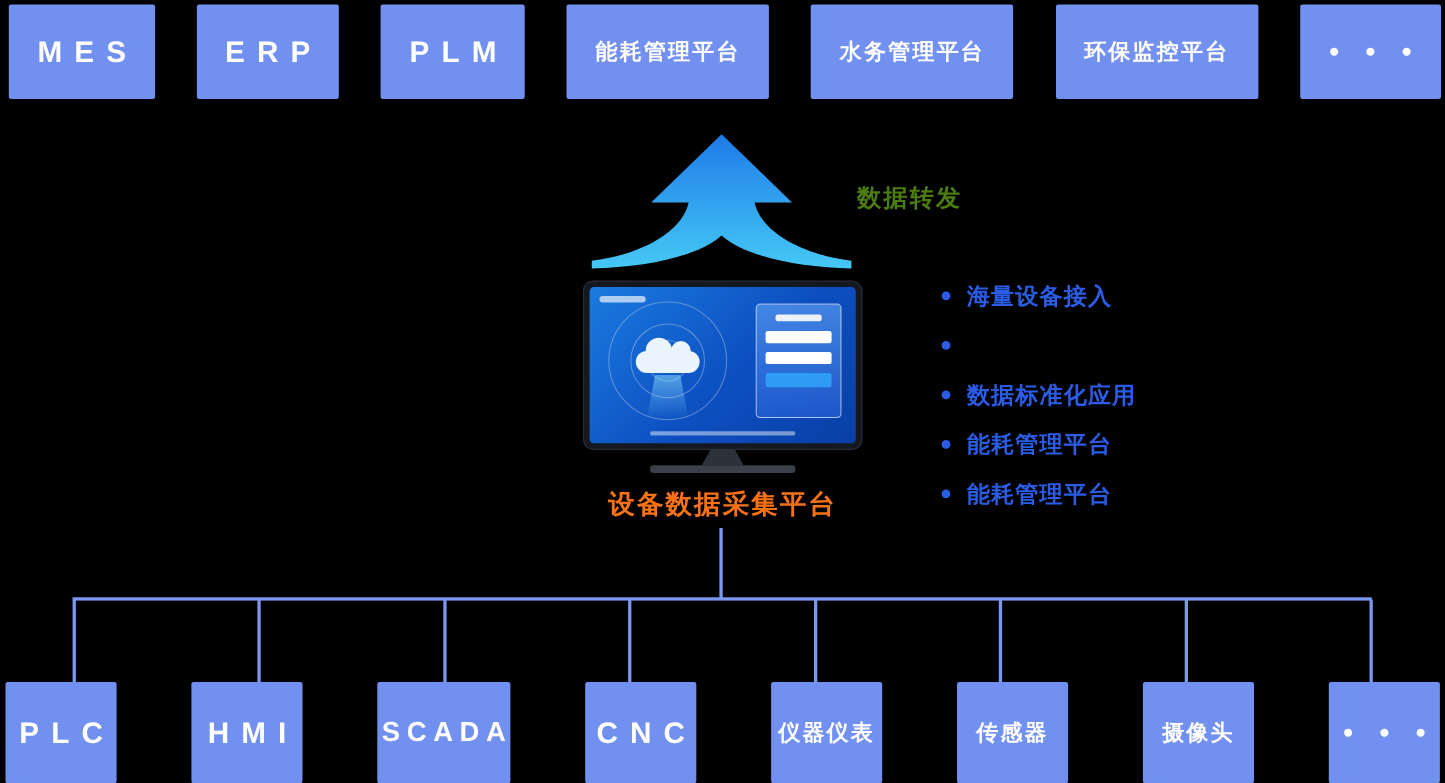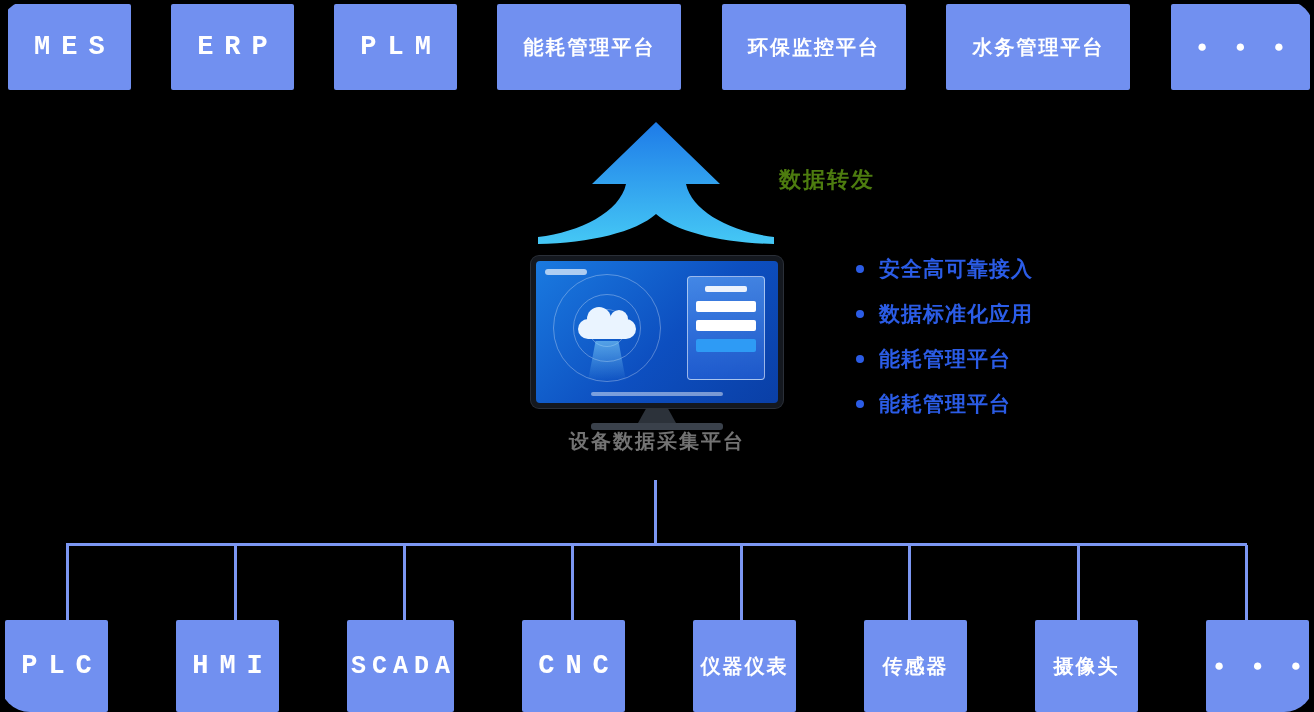--- a/index.html
+++ b/index.html
@@ -5,22 +5,21 @@
   :root{
     --box:#7190F0;
     --line:#7C97F2;
     --feat:#2B5CE6;
     --bg:#000000;
   }
   html,body{margin:0;padding:0;background:var(--bg);}
   .stage{
     position:relative;width:1314px;height:712px;overflow:hidden;
     background:var(--bg);
-    font-family:Liberation Mono, monospace;
-    border-radius:30px;
+    font-family:Liberation Sans, sans-serif;
     -webkit-font-smoothing:antialiased;
   }
   
   .row{position:absolute;display:flex;}
   .row.top{left:8px;right:4px;top:4px;height:86px;justify-content:space-between;gap:20px;}
   .row.bottom{left:5px;right:5px;top:620px;height:92px;gap:68px;}
   .box{
     background:var(--box);color:#ffffff;
     display:flex;align-items:center;justify-content:center;
     border-radius:2px;padding:0 26px;box-sizing:border-box;
@@ -64,22 +63,22 @@
     background:linear-gradient(180deg,rgba(110,175,255,.55),rgba(45,105,225,.55));
     border:1px solid rgba(255,255,255,.55);
   }
   .login-title{height:6px;width:70%;background:rgba(255,255,255,.9);border-radius:2px;margin:0 auto 9px;}
   .login-input{height:11px;background:#ffffff;border-radius:2px;margin-bottom:8px;}
   .login-button{height:13px;background:#2e9bf5;border-radius:2px;margin-top:3px;}
   .screen-footer{position:absolute;left:50%;bottom:7px;transform:translateX(-50%);width:132px;height:4px;border-radius:2px;background:rgba(255,255,255,.45);}
   .stand-neck{width:38px;height:15px;margin:0 auto;background:#2c323a;clip-path:polygon(22% 0,78% 0,100% 100%,0 100%);}
   .stand-base{width:132px;height:7px;margin:0 auto;background:#3a414b;border-radius:3px;}
   .platform-caption{
-    position:absolute;left:531px;top:428px;width:252px;text-align:center;
-    color:#737373;font-size:20px;font-weight:700;letter-spacing:2px;white-space:nowrap;
+    position:absolute;left:531px;top:442px;width:252px;text-align:center;
+    color:#f97316;font-size:24px;font-weight:700;letter-spacing:2px;white-space:nowrap;
   }
   
   .features{position:absolute;left:856px;top:246px;margin:0;padding:0;list-style:none;}
   .features li{display:flex;align-items:center;height:45px;color:var(--feat);font-size:21px;font-weight:700;letter-spacing:1px;}
   .f-dot{width:8px;height:8px;border-radius:50%;background:var(--feat);margin-right:15px;flex:none;}
   
   .center-stub{position:absolute;left:654px;top:480px;width:3px;height:64px;background:var(--line);}
   .bus{position:absolute;left:66px;top:543px;width:1181px;height:3px;background:var(--line);}
   .drop{position:absolute;top:545px;width:3px;height:76px;background:var(--line);}
   .drop.d1{left:66px;}  .drop.d2{left:234px;} .drop.d3{left:403px;} .drop.d4{left:571px;}
@@ -98,24 +97,24 @@
       <div class="box latin">
         <span class="box-label">ERP</span>
       </div>
       <div class="box latin">
         <span class="box-label">PLM</span>
       </div>
       <div class="box cjk">
         <span class="box-label">能耗管理平台</span>
       </div>
       <div class="box cjk">
+        <span class="box-label">水务管理平台</span>
+      </div>
+      <div class="box cjk">
         <span class="box-label">环保监控平台</span>
-      </div>
-      <div class="box cjk">
-        <span class="box-label">水务管理平台</span>
       </div>
       <div class="box dots">
         <span class="box-label">● ● ●</span>
       </div>
     </div>
 
   <svg class="up-arrow" viewBox="0 0 240 132" aria-hidden="true">
     <defs>
       <linearGradient id="arrowGrad" x1="0" y1="0" x2="0" y2="1">
         <stop id="gTop" offset="0" stop-color="#1E7BE8"></stop>
@@ -146,23 +145,26 @@
         <div class="screen-footer"></div>
       </div>
     </div>
     <div class="stand-neck"></div>
     <div class="stand-base"></div>
   </div>
   <div class="platform-caption">设备数据采集平台</div>
 
   <ul class="features">
 
-      <li class="feature">
-        <span class="f-dot"></span>
-        <span class="f-text">安全高可靠接入</span>
+  <li class="feature">
+        <span class="f-dot"></span>
+        <span class="f-text">海量设备接入</span>
+      </li>
+      <li class="feature">
+        <span class="f-dot"></span>
       </li>
       <li class="feature">
         <span class="f-dot"></span>
         <span class="f-text">数据标准化应用</span>
       </li>
       <li class="feature">
         <span class="f-dot"></span>
         <span class="f-text">能耗管理平台</span>
       </li>
       <li class="feature">

